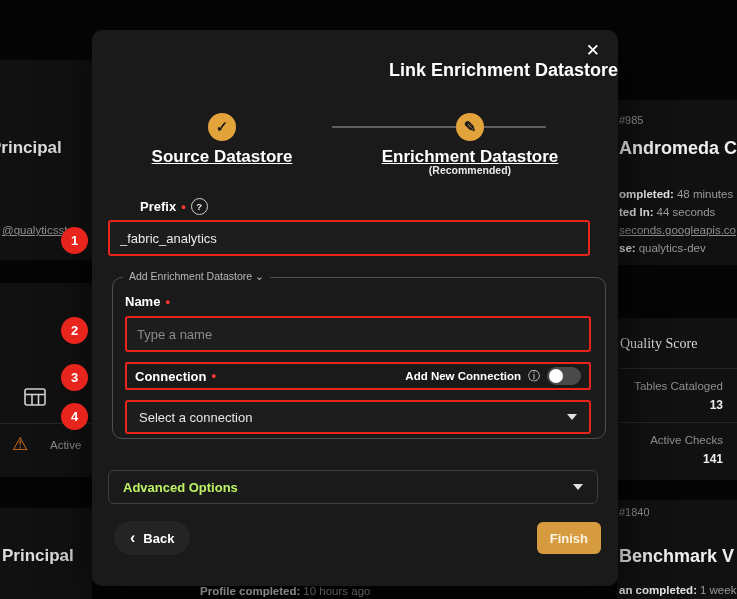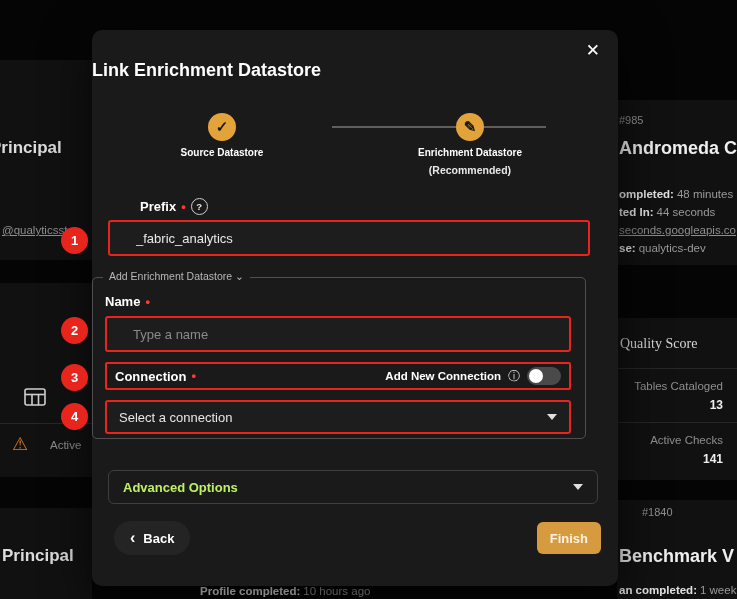--- a/index.html
+++ b/index.html
@@ -19,46 +19,46 @@
   .bg-line .v { color:#9a9a9a; margin-left:3px; }
   .bg-link { text-decoration:underline; color:#8f8f8f; }
   .right-val { position:absolute; right:14px; text-align:right; }
 
   
   .modal {
     position:absolute; left:92px; top:30px; width:526px; height:556px;
     background:#1A1A1A; border-radius:10px; box-shadow:0 12px 48px rgba(0,0,0,.7);
   }
   .modal-close { position:absolute; top:10px; right:18px; font-size:17px; color:#ffffff; cursor:pointer; }
-  .modal-title { position:absolute; top:30px; left:0; width:100%; text-align:left;
+  .modal-title { position:absolute; top:30px; left:0; width:100%; text-align:right;
                  font-size:18px; font-weight:bold; color:#ffffff; }
 
   .step-circle { position:absolute; width:28px; height:28px; border-radius:50%;
     background:#E2A33B; color:#1a1a1a; display:flex; align-items:center; justify-content:center;
     font-size:15px; font-weight:bold; }
   .step-line { position:absolute; top:96px; left:240px; width:214px; height:2px; background:#5f5f5f; }
-  .step-label { position:absolute; text-align:center; font-size:10px; font-weight:bold; color:#ffffff; }
+  .step-label { position:absolute; text-align:center; font-size:17px; font-weight:bold; color:#ffffff;text-decoration:underline; }
   .step-sub { position:absolute; text-align:center; font-size:10.5px; font-weight:bold; color:#e8e8e8; }
 
   .field-label { position:absolute; display:flex; align-items:center; gap:5px;
                  font-size:13px; font-weight:bold; color:#ffffff; }
   .req { color:#ff3b30; font-size:13px; line-height:10px; }
   .help-icon { width:15px; height:15px; border:1px solid #cfcfcf; border-radius:50%;
     display:inline-flex; align-items:center; justify-content:center; font-size:9.5px;
     font-weight:bold; color:#e5e5e5; }
 
   .red-input {
     position:absolute; box-sizing:border-box; border:2px solid #E8251D; border-radius:3px;
-    background:#1d1d1d; color:#eaeaea; font-size:13px; padding:0 26px;
+    background:#1d1d1d; color:#eaeaea; font-size:13px; padding:0 10px;
     font-family:"Liberation Sans", sans-serif; outline:none;
   }
   .red-input::placeholder { color:#8a8a8a; }
 
-  .group-box { position:absolute; left:0; top:247px; width:492px; height:160px;
-    border:1px solid #4f4f4f; border-radius:5px; }
+  .group-box { position:absolute; left:20px; top:247px; width:492px; height:160px;
+    border:1px solid #4f4f4f; border-radius:10px; }
   .group-legend { position:absolute; top:-8px; left:10px; background:#1A1A1A; padding:0 6px;
     font-size:10.5px; color:#b8b8b8; white-space:nowrap; }
 
   .conn-row { position:absolute; left:12px; top:84px; width:466px; height:28px;
     box-sizing:border-box; border:2px solid #E8251D; border-radius:2px;
     display:flex; align-items:center; justify-content:space-between; padding:0 8px; }
   .conn-right { display:flex; align-items:center; gap:7px; }
   .conn-add { font-size:11.5px; font-weight:bold; color:#ffffff; }
   .info-icon { font-size:12px; color:#dddddd; }
   .toggle { position:relative; width:34px; height:18px; border-radius:9px; background:#4a4a4a; cursor:pointer; }
@@ -138,21 +138,21 @@
     <div class="bg-line" style="left:3px; top:18px; font-size:14px; color:#d6d6d6;font-family:Liberation Serif, serif;">Quality Score</div>
     <div class="divider" style="top:50px;"></div>
     <div class="bg-line right-val" style="top:62px;">Tables Cataloged</div>
     <div class="bg-line right-val" style="top:80px; font-weight:bold; color:#eeeeee; font-size:12px;">13</div>
     <div class="divider" style="top:104px;"></div>
     <div class="bg-line right-val" style="top:116px;">Active Checks</div>
     <div class="bg-line right-val" style="top:134px; font-weight:bold; color:#eeeeee; font-size:12px;">141</div>
   </div>
 
   <div class="card" style="left:617px; top:500px; width:120px; height:99px;">
-    <div class="bg-id" style="left:2px; top:6px;margin-left:23px;">#1840</div>
+    <div class="bg-id" style="left:2px; top:6px;">#1840</div>
     <div class="bg-title" style="left:2px; top:46px; font-size:18px; color:#efefef;">Benchmark V</div>
     <div class="bg-line" style="left:2px; top:84px;">
       <span class="b">an completed:</span><span class="v">1 week ag</span>
     </div>
   </div>
 
   <div class="bg-line" style="left:200px; top:585px;">
     <span class="b">Profile completed:</span><span class="v">10 hours ago</span>
   </div>
 

